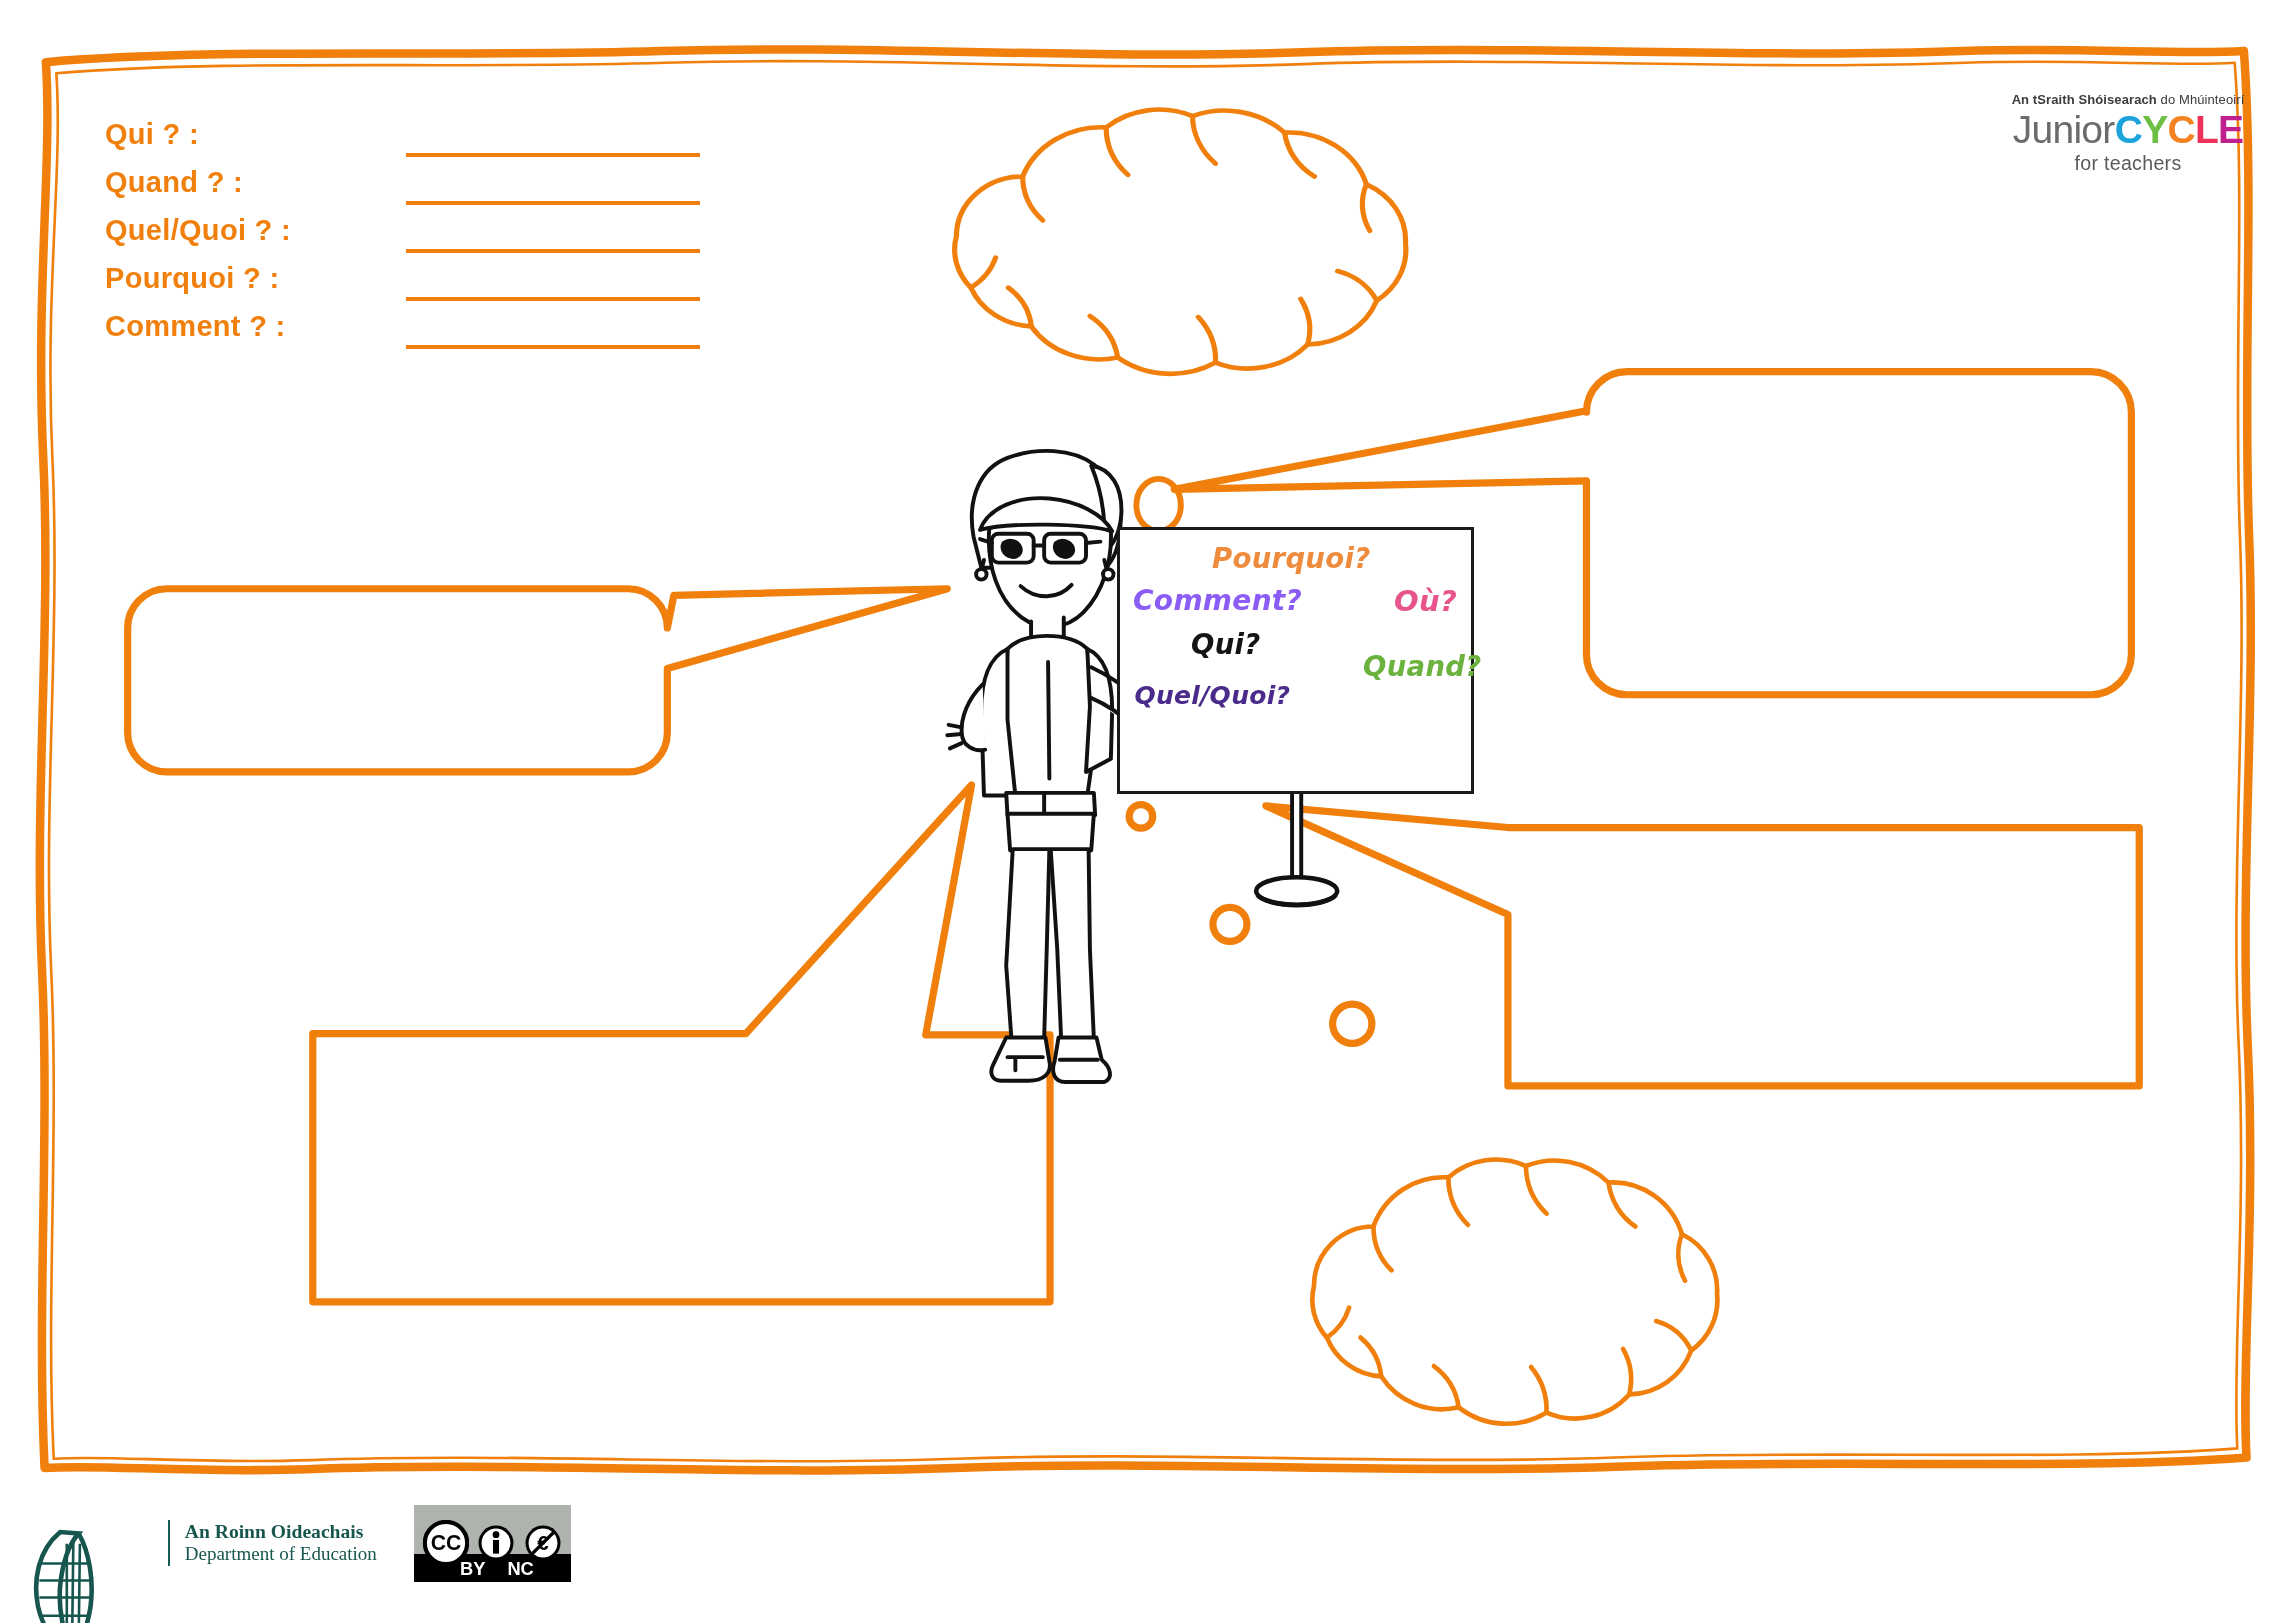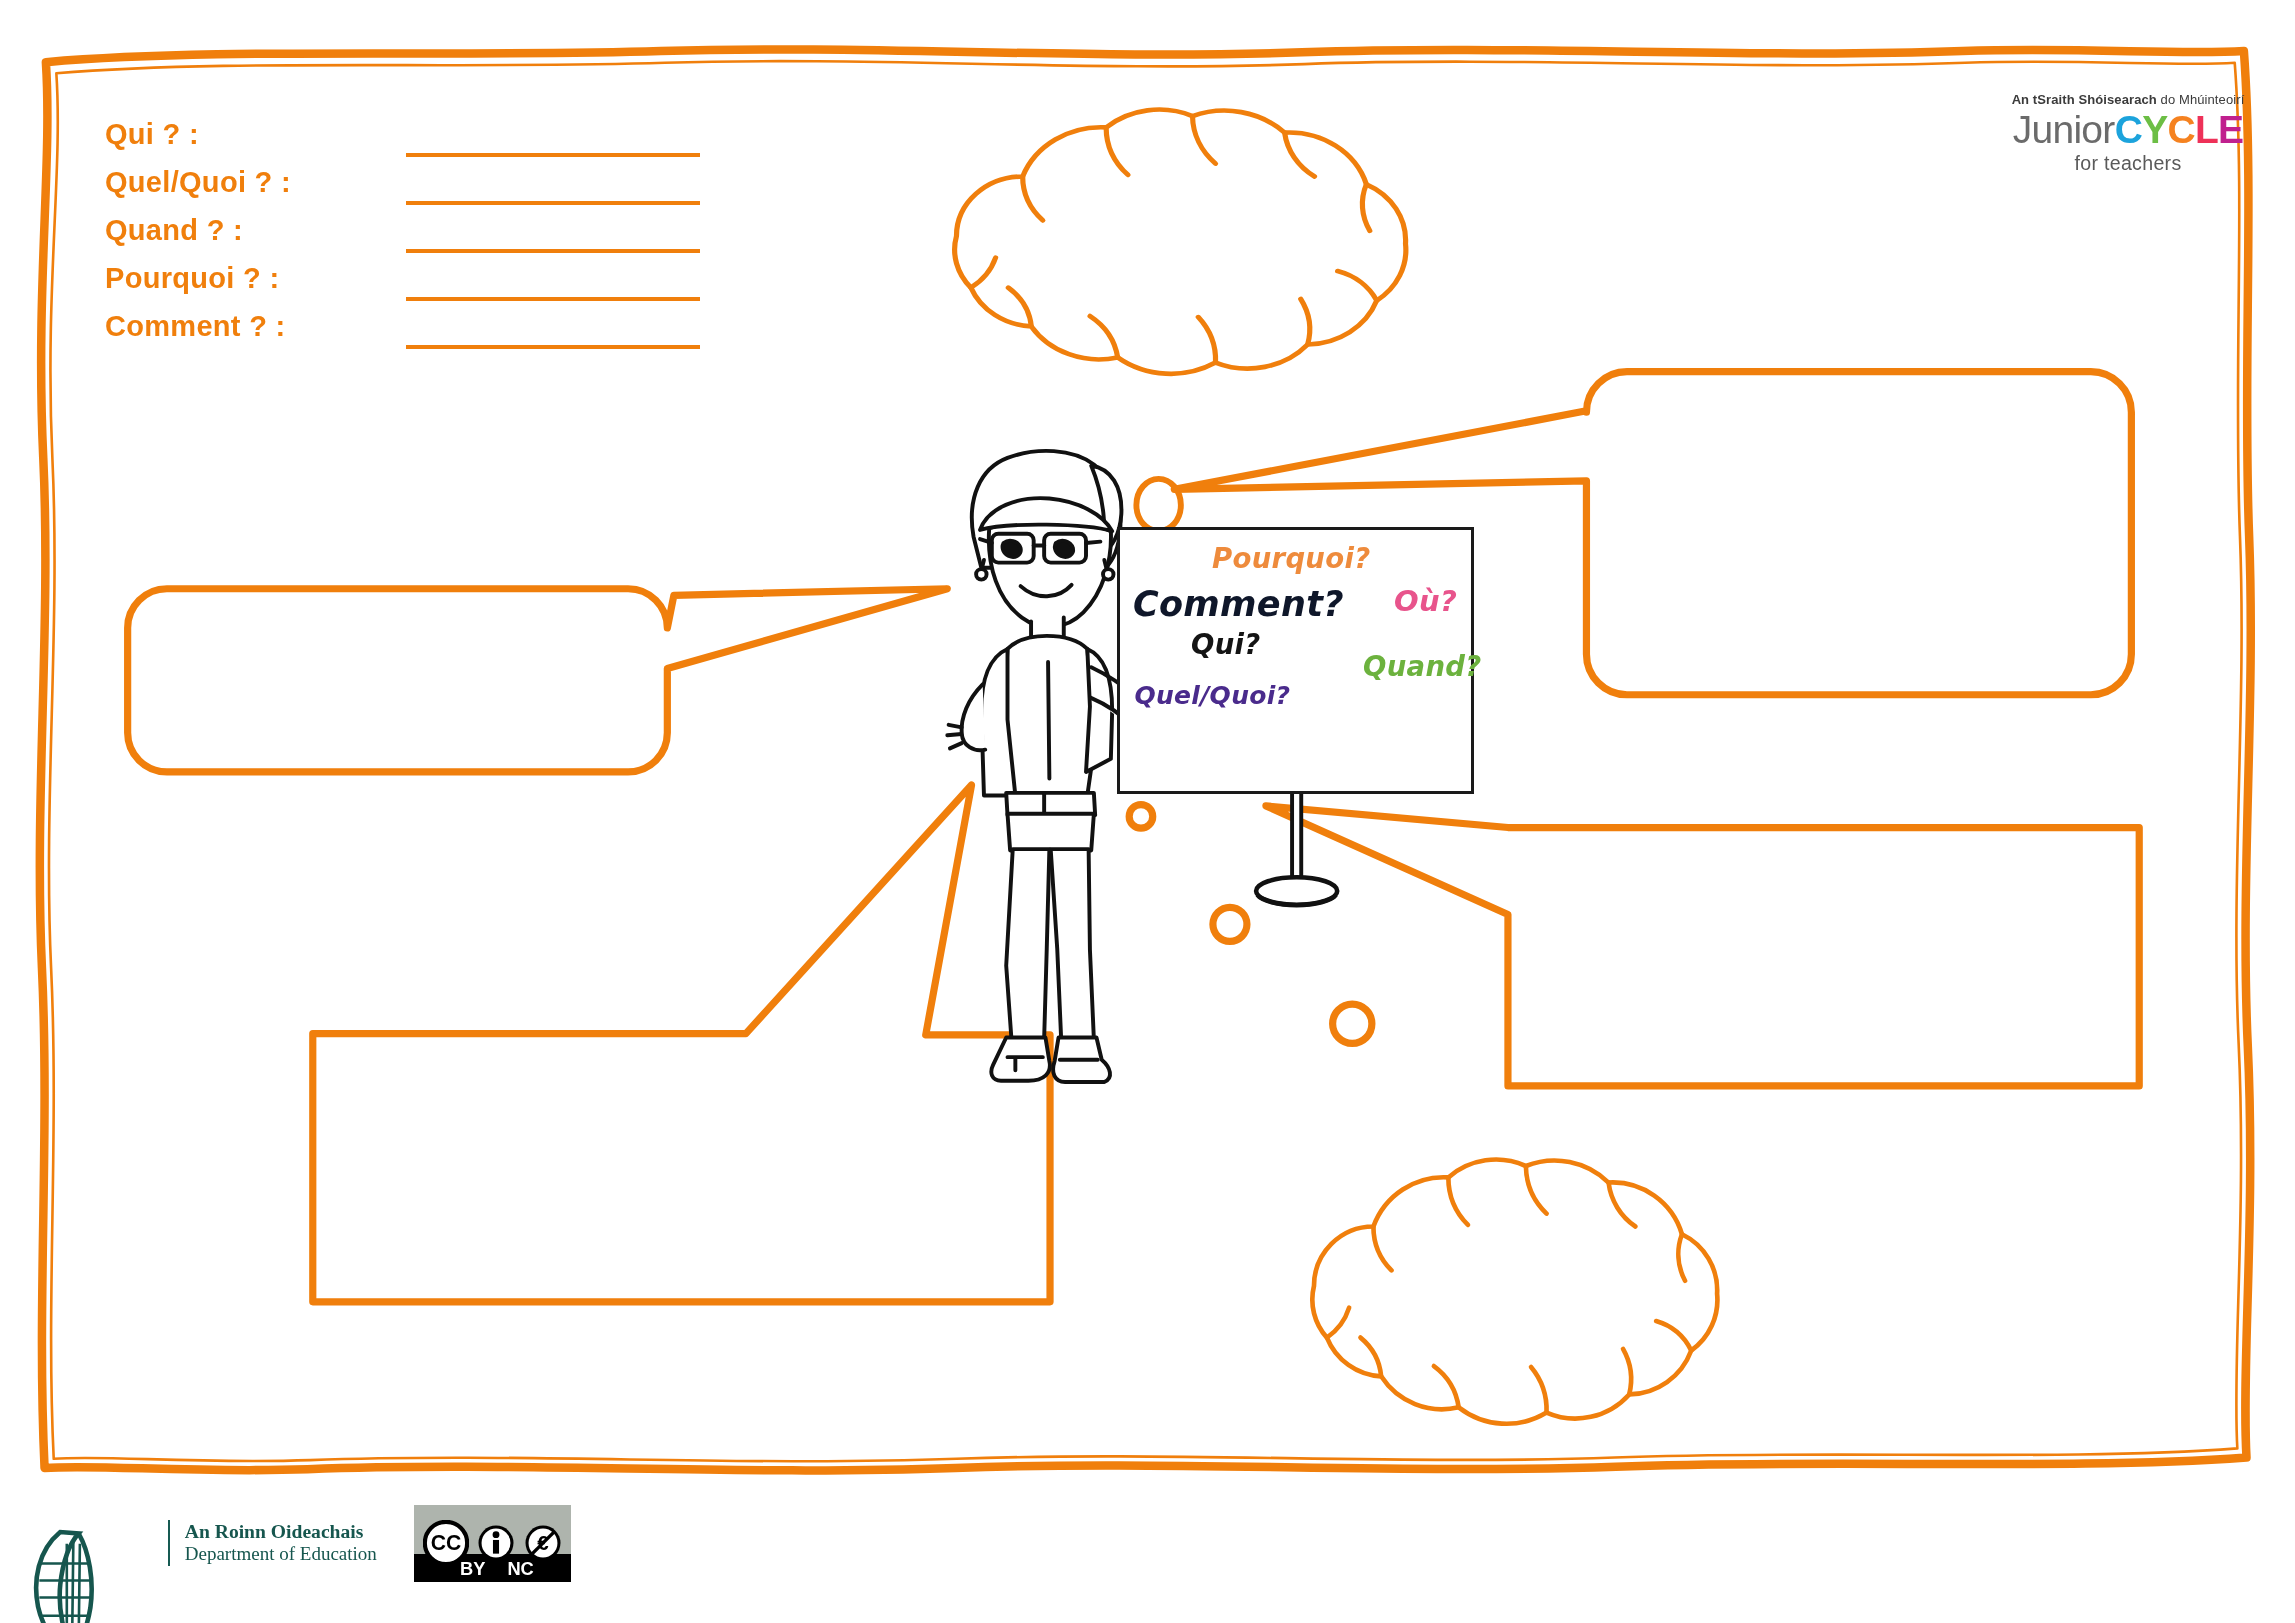--- a/index.html
+++ b/index.html
@@ -413,40 +413,40 @@
       <path d="M 22 60 L 96 60 M 20 86 L 99 86 M 20 112 L 99 112 M 22 140 L 96 140 M 28 166 L 90 166" stroke="#16564e" stroke-width="4"></path>
     </g>
   </svg>
 
   <div id="question-list">
     <div class="q-row">
       <span class="q-label">Qui ? :</span>
       <span class="q-line"></span>
     </div>
     <div class="q-row">
+      <span class="q-label">Quand ? :</span>
+      <span class="q-line"></span>
+    </div>
+    <div class="q-row">
       <span class="q-label">Quel/Quoi ? :</span>
-      <span class="q-line"></span>
-    </div>
-    <div class="q-row">
-      <span class="q-label">Quand ? :</span>
       <span class="q-line"></span>
     </div>
     <div class="q-row">
       <span class="q-label">Pourquoi ? :</span>
       <span class="q-line"></span>
     </div>
     <div class="q-row">
       <span class="q-label">Comment ? :</span>
       <span class="q-line"></span>
     </div>
   </div>
 
   <div id="whiteboard">
     <span class="wb-word" style="left: 92px; top: 11.8px; color: rgb(238, 139, 60); font-size: 27.5px;">Pourquoi?</span>
-    <span class="wb-word" style="left: 13px; top: 54px; color: #0f172a; font-size: 35px;">Comment?</span>
+    <span class="wb-word" style="left: 13px; top: 54px; color: #8b5cf6; font-size: 28px;">Comment?</span>
     <span class="wb-word" style="left: 274px; top: 54px; color: rgb(232, 84, 140); font-size: 29px;">Où?</span>
     <span class="wb-word" style="left: 71px; top: 98px; color: rgb(20, 20, 20); font-size: 27.5px;">Qui?</span>
     <span class="wb-word" style="left: 243px; top: 120px; color: rgb(108, 178, 62); font-size: 27.5px;">Quand?</span>
     <span class="wb-word" style="left: 14.4px; top: 151px; color: rgb(74, 43, 140); font-size: 25px;">Quel/Quoi?</span>
   </div>
 
   <div id="jc-logo">
     <div id="jc-tagline-irish">
       <span>An tSraith Shóisearach</span><span class="light"> do Mhúinteoirí</span>
     </div>

